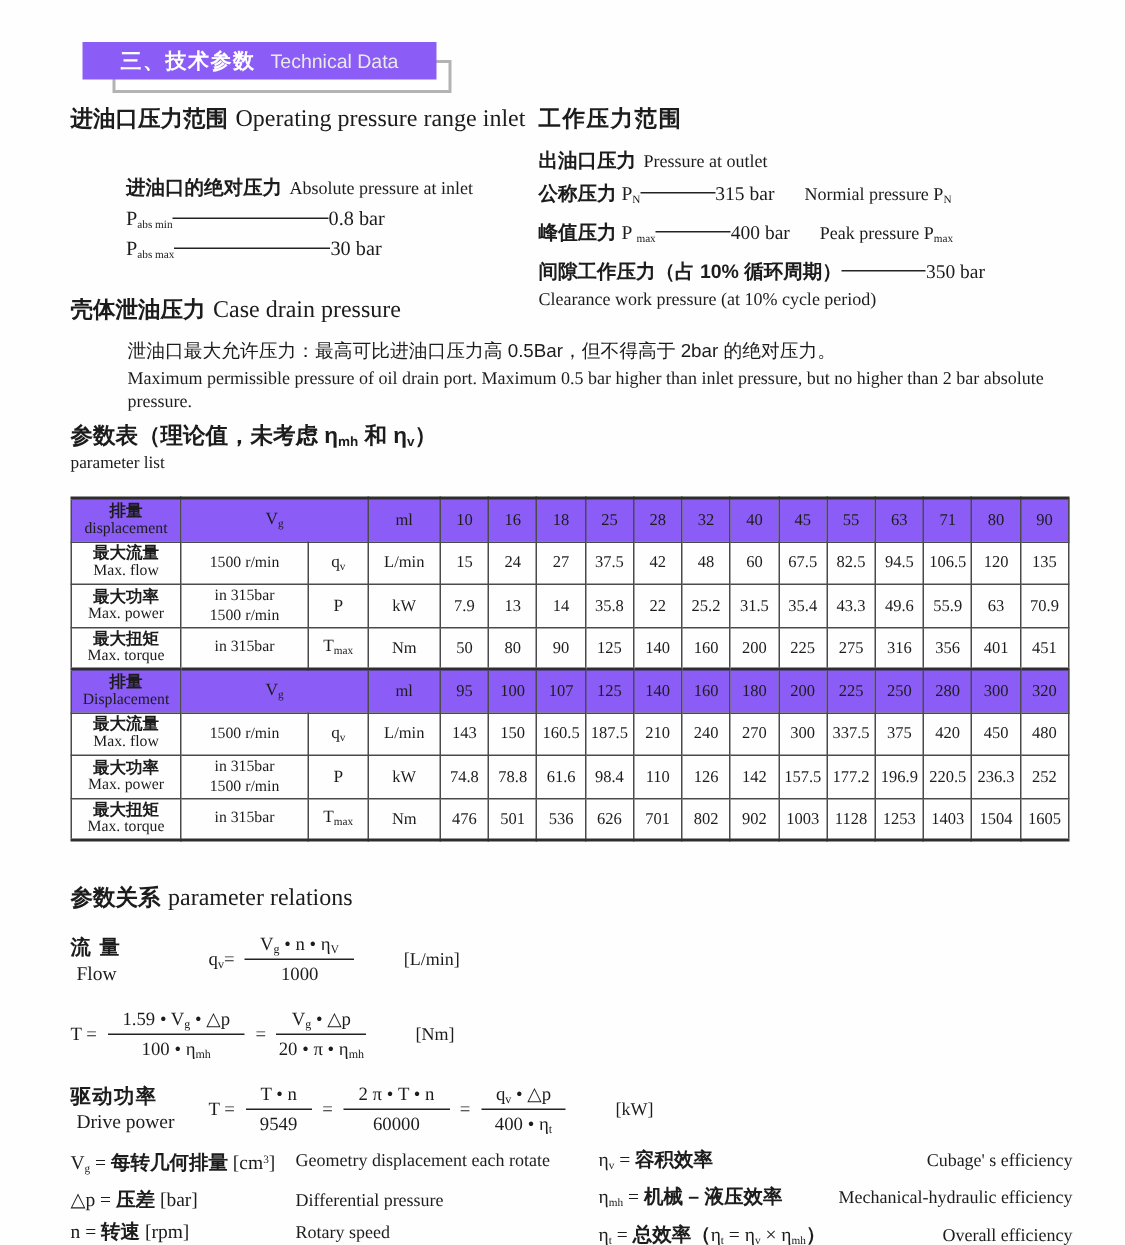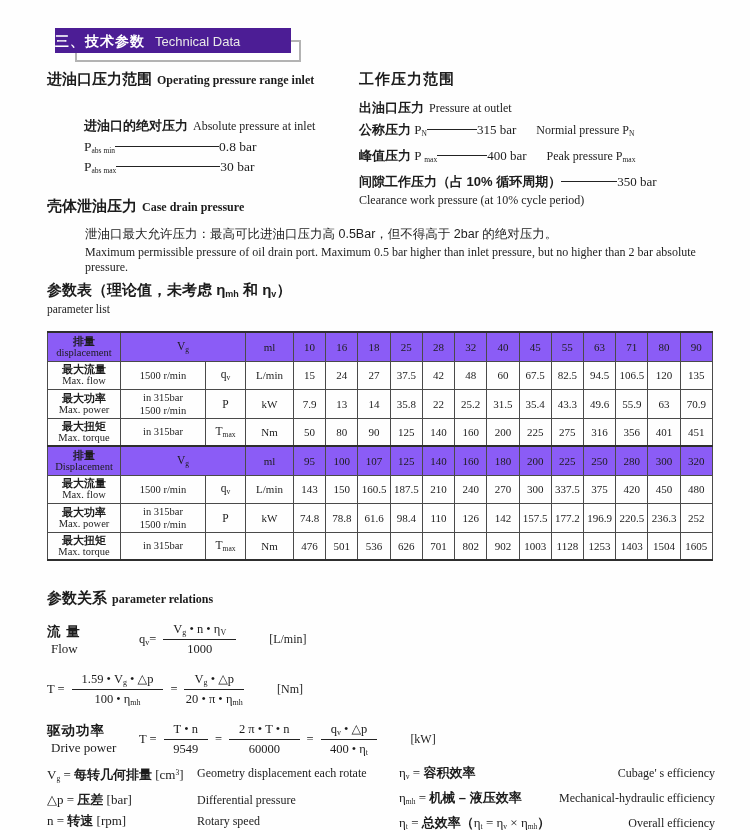--- a/index.html
+++ b/index.html
@@ -11,30 +11,30 @@
     font-family:"Liberation Serif", serif;
     overflow:hidden;
   }
   .zh { font-family:"Liberation Sans", sans-serif; font-weight:bold; }
   sub { font-size:7.5px; vertical-align:-2px; }
   sup { font-size:7.5px; vertical-align:4px; }
 
   
   #title-wrap { position:absolute; left:55px; top:28px; width:260px; height:36px; }
   #title-frame { position:absolute; left:20px; top:12px; width:226px; height:22px; border:2px solid #b3b3b3; background:#fff; }
-  #title-box { position:absolute; left:0; top:0; width:236px; height:25px; background:#4c1d95; text-align:left; line-height:25px; }
+  #title-box { position:absolute; left:0; top:0; width:236px; height:25px; background:#8b5cf6; text-align:center; line-height:25px; }
   #title-box .t-zh { color:#fff; font-size:14px; letter-spacing:1px; }
   #title-box .t-en { color:#e9e9e9; font-family:"Liberation Sans", sans-serif; font-size:13px; margin-left:6px; }
 
   
   #sec-pressure { position:absolute; left:47px; top:70px; width:668px; display:flex; }
   #col-inlet { width:312px; }
   #col-outlet { flex:1; }
   .h1-zh { font-size:15px; }
-  .h1-en { font-size:12px; margin-left:5px; font-weight:bold; }
+  .h1-en { font-size:16px; margin-left:5px; font-weight:normal; }
   .sub-line { margin:27px 0 4px 37px; }
   .sub-zh { font-size:13px; }
   .sub-en { font-size:12px; margin-left:5px; }
   .p-row { margin:4px 0 0 37px; font-size:13.5px; }
   .rule { display:inline-block; border-top:1px solid #222; vertical-align:4px; }
   .rule-inlet { width:104px; }
   .rule-out { width:50px; }
   .rule-out3 { width:56px; }
   .o-row { margin-top:3px; font-size:13px; line-height:19px; white-space:nowrap; }
   .o-row .val { font-size:13px; }

